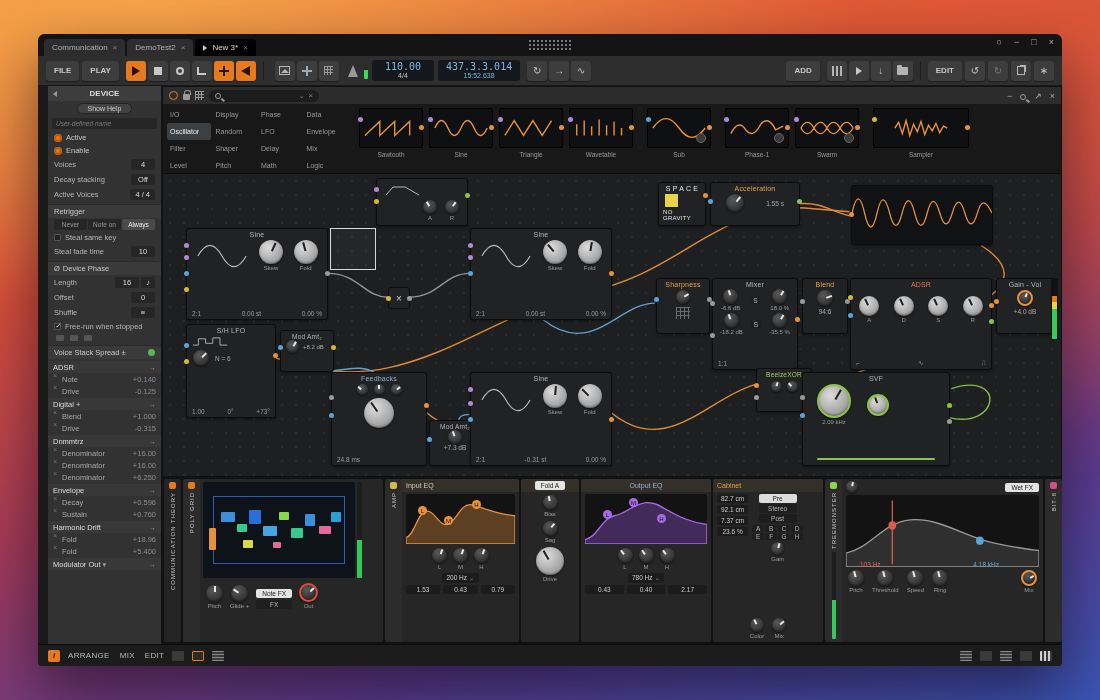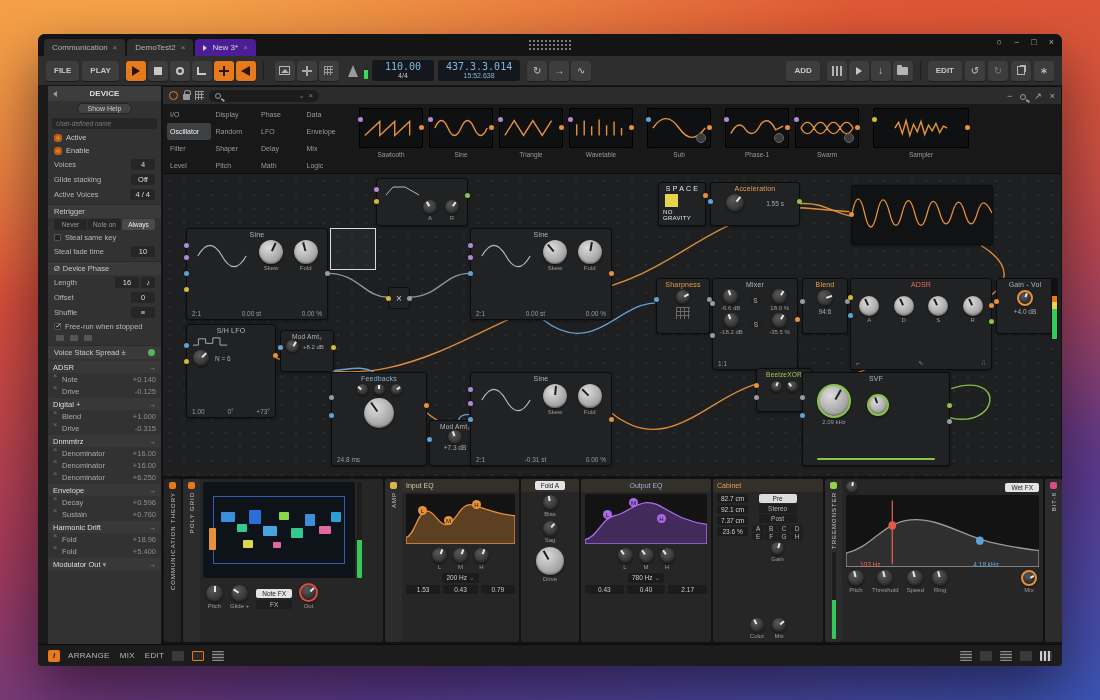--- a/index.html
+++ b/index.html
@@ -5,21 +5,21 @@
 *{margin:0;padding:0;box-sizing:border-box}
 html,body{width:1100px;height:700px;overflow:hidden}
 body{font-family:"Liberation Sans",sans-serif;position:relative;color:#ccc;background:
  radial-gradient(120% 80% at 12% 0%, rgba(247,166,74,.95), transparent 55%),
  radial-gradient(130% 90% at 85% 8%, rgba(228,92,52,.8), transparent 60%),
  linear-gradient(163deg,#ef8a3c 0%,#d94f39 28%,#a23a5a 54%,#5c3b8e 78%,#3a55b4 100%)}
 .win{position:absolute;left:38px;top:34px;width:1024px;height:632px;background:#232323;border-radius:7px 7px 4px 4px;box-shadow:0 25px 60px rgba(10,5,20,.55);display:flex;flex-direction:column;overflow:hidden}
 
 .tbar{height:22px;background:#141414;display:flex;align-items:flex-end;padding:0 6px;position:relative;flex:none}
 .tab{display:flex;align-items:center;gap:5px;background:#2d2d2d;color:#b0b0b0;font-size:8px;padding:0 8px;border-radius:4px 4px 0 0;margin-right:2px;height:17px}
-.tab.active{background:#4c1d95;color:#ddd}
+.tab.active{background:#000000;color:#ddd}
 .tab .tx{color:#888;font-size:8px;cursor:pointer}
 .tab .tplay{width:0;height:0;border-left:4px solid #cfcfcf;border-top:3px solid transparent;border-bottom:3px solid transparent}
 .logo{position:absolute;left:50%;top:5px;width:44px;height:12px;transform:translateX(-50%);background-image:radial-gradient(#7a7a7a 1px,transparent 1.2px);background-size:4px 4px}
 .winctl{position:absolute;right:8px;top:3px;display:flex;gap:12px;font-size:9px;color:#aaa}
 .winctl span{cursor:pointer}
 
 .tool{height:30px;background:#2e2e2e;border-bottom:1px solid #171717;display:flex;align-items:center;gap:3px;padding:0 8px;flex:none}
 .tbtn{background:#3d3d3d;border:none;border-radius:3px;height:20px;min-width:20px;color:#c8c8c8;font-size:8px;display:flex;align-items:center;justify-content:center;padding:0 4px;cursor:pointer;box-shadow:0 1px 1px rgba(0,0,0,.4)}
 .tbtn.wide{padding:0 8px;font-weight:bold}
 .tbtn.org{background:#e87a1e;color:#2a1608}
@@ -336,21 +336,21 @@
         <i class="odot"></i>
         <span>Enable</span>
       </div>
       <div>
 
       <div class="prow">
           <span class="plab">Voices</span>
           <span class="pval">4</span>
         </div>
           <div class="prow">
-          <span class="plab">Glide stacking</span>
+          <span class="plab">Decay stacking</span>
           <span class="pval">Off</span>
         </div>
           <div class="prow">
           <span class="plab">Active Voices</span>
           <span class="pval">4 / 4</span>
         </div>
         </div>
       <div class="secrow">
         <span>Retrigger</span>
       </div>

